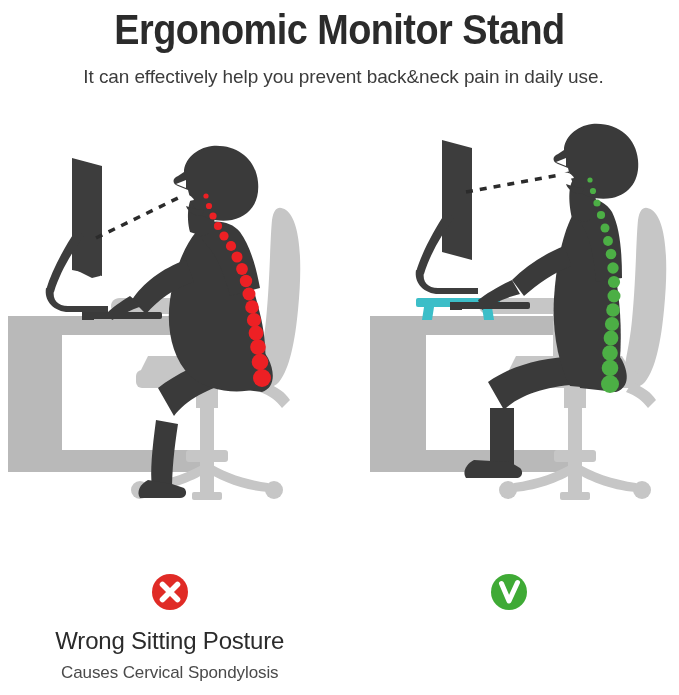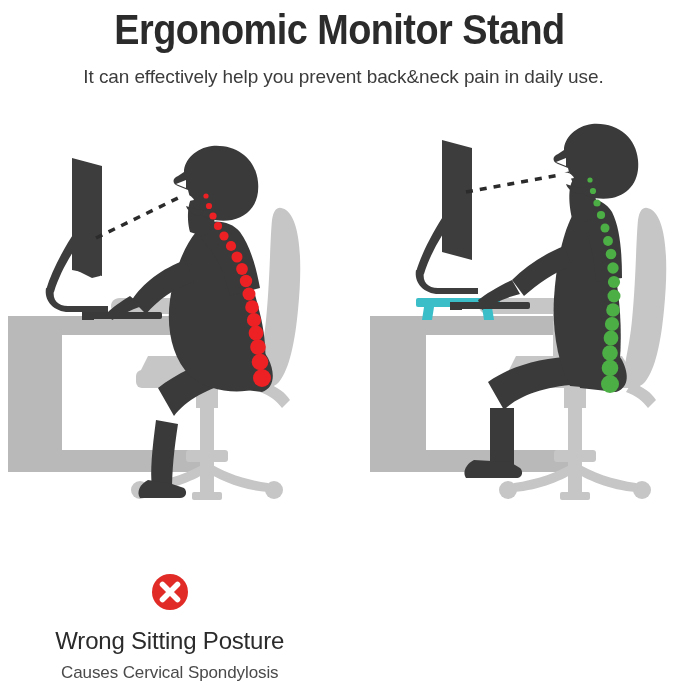--- a/index.html
+++ b/index.html
@@ -71,21 +71,21 @@
   }
 
   
   .captions {
     position: absolute;
     top: 560px;
     left: 0;
     width: 679px;
     height: 135px;
     display: flex;
-    flex-direction: column;
+    flex-direction: row;
   }
   .caption-col {
     width: 339.5px;
     text-align: center;
     position: relative;
   }
   .badge {
     width: 40px;
     height: 40px;
     margin: 12px auto 0 auto;

